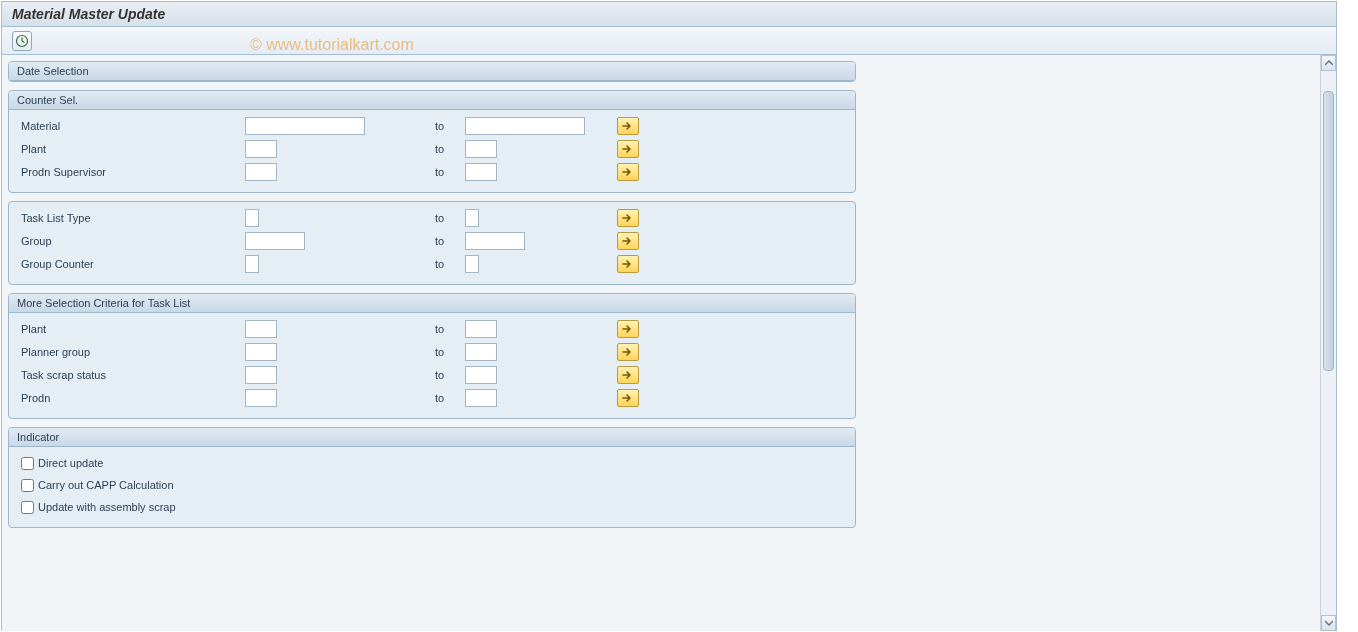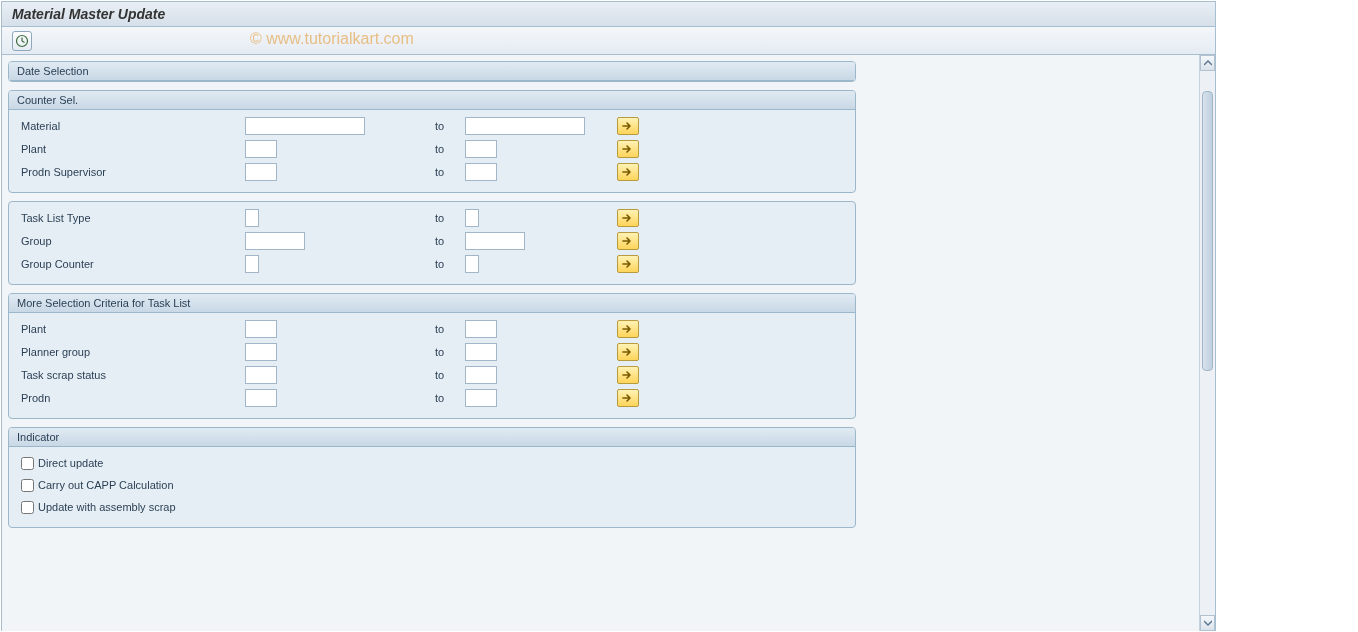--- a/index.html
+++ b/index.html
@@ -8,21 +8,21 @@
       font-size: 11px;
       background: #fff;
       color: #333;
       width: 1358px;
       height: 632px;
       overflow: hidden;
       position: relative;
     }
     .page-container {
       border: 1px solid #a6bed0;
-      width: 1215px;
+      width: 1336px;
       height: 630px;
       margin: 1px;
       background: #f2f5f8;
     }
     .title-bar {
       background: linear-gradient(#e8eef4, #d6e0ea);
       border-bottom: 1px solid #a6bed0;
       padding: 4px 10px;
       font-weight: bold;
       font-style: italic;
@@ -156,21 +156,21 @@
       position: absolute;
       left: 2px; right: 2px;
       top: 20px;
       height: 280px;
       background: linear-gradient(to right, #d7e2ec, #c0d0df);
       border: 1px solid #a2b6c8;
       border-radius: 4px;
     }
     .watermark {
       position: absolute;
-      top: 30px;
+      top: 36px;
       left: 250px;
       font-size: 16px;
       color: #e8b878;
       pointer-events: none;
       opacity: 0.9;
       z-index: 50;
     }
     .col-from { width: 150px; display:flex; }
     .col-to-label { width: 30px; color:#2a3f54;margin-left:40px; }
     .col-to { width: 150px; display:flex; }

